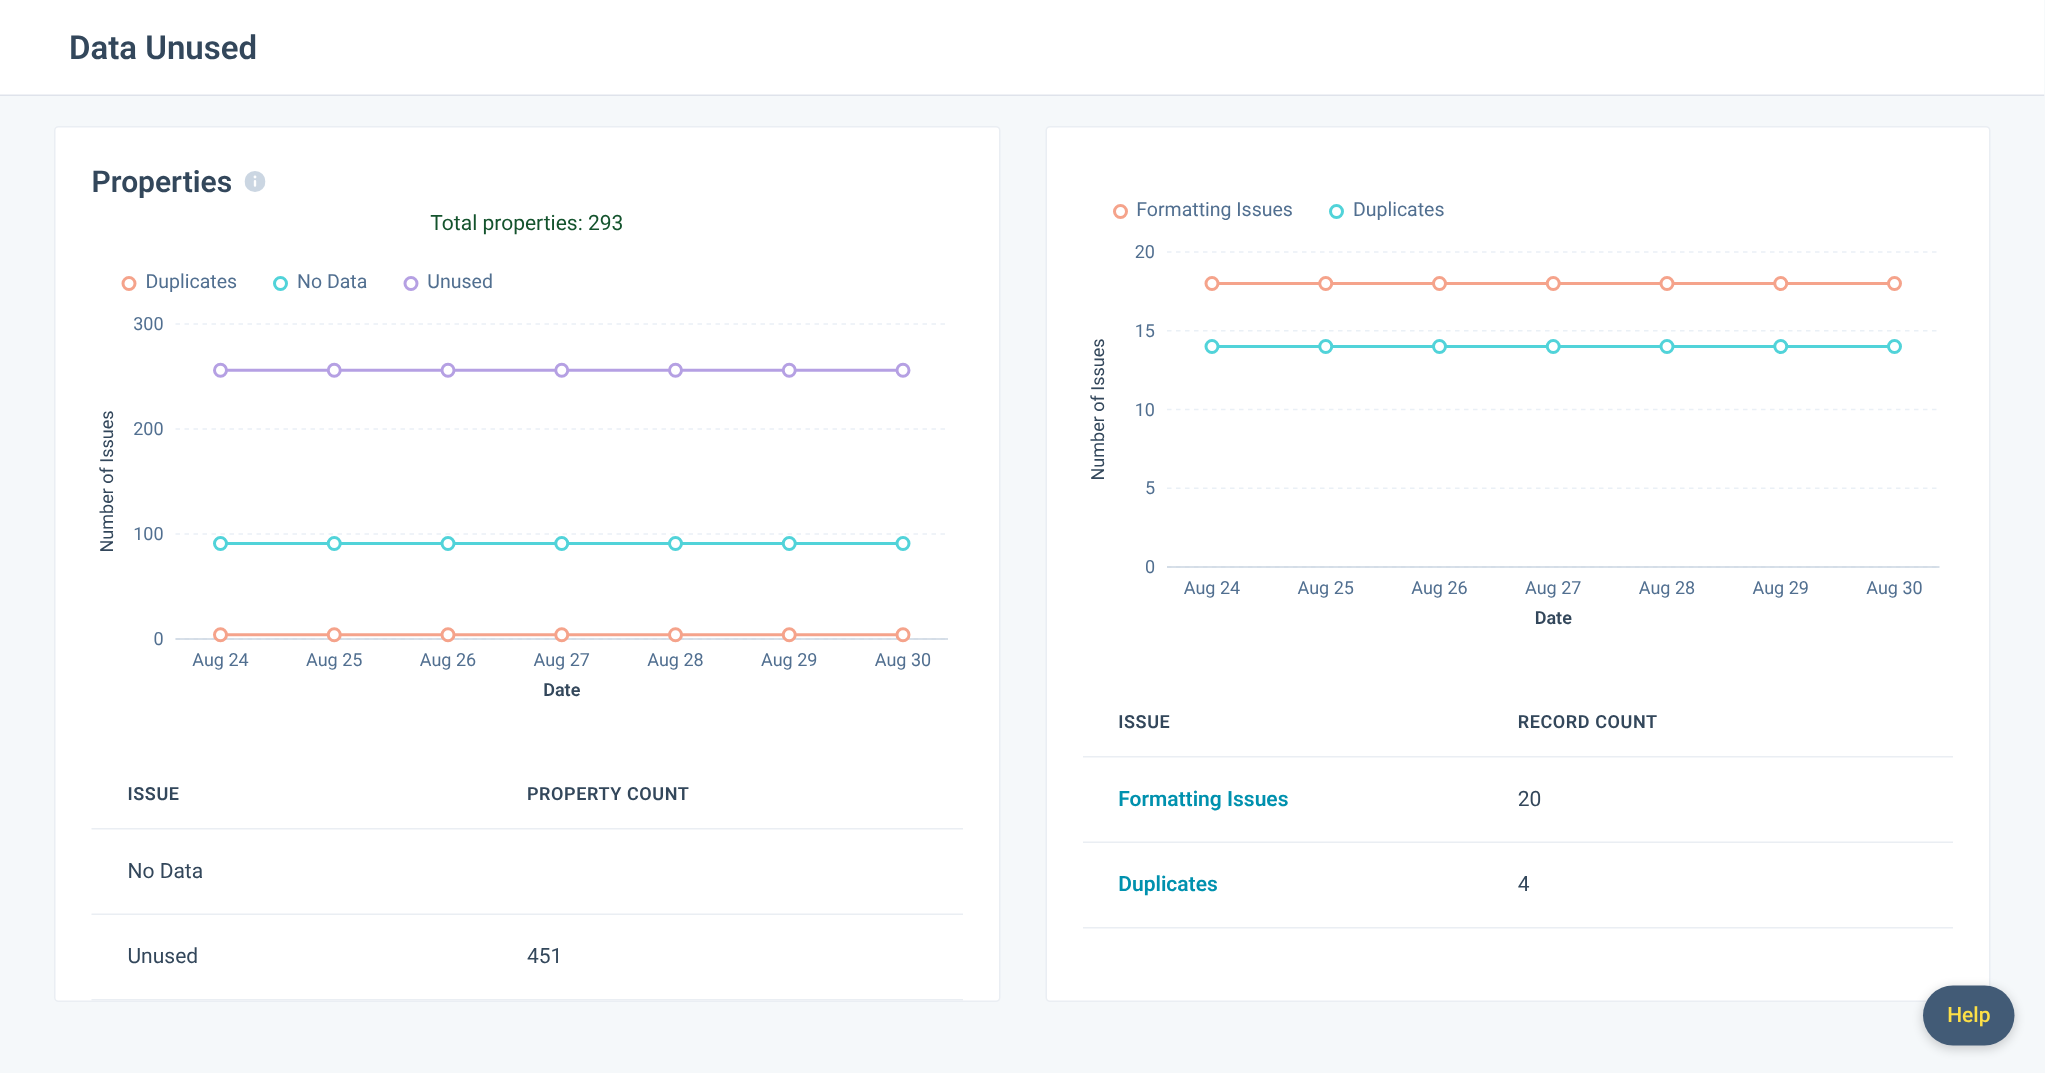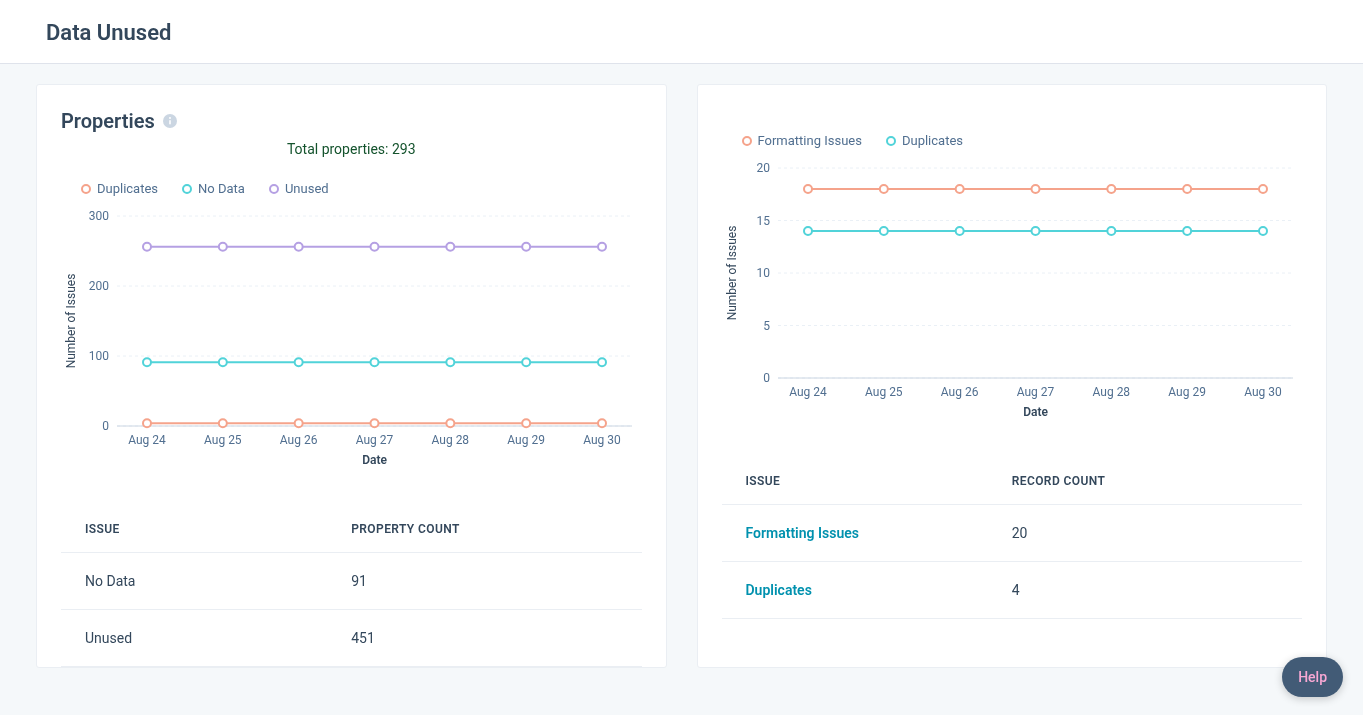--- a/index.html
+++ b/index.html
@@ -98,21 +98,21 @@
     border-bottom: 1px solid #eaeef3;
   }
   .col-issue { flex: 1; }
   .col-count { flex: 1; }
   .link { color: #0091ae; font-weight: 600; cursor: pointer; }
   .help-btn {
     position: fixed;
     right: 20px;
     bottom: 18px;
     background: #425b76;
-    color: #f9a8d4;
+    color: #fde047;
     font-size: 14px;
     font-weight: 500;
     padding: 12px 16px;
     border-radius: 24px;
     display: flex; align-items: center; justify-content: center;
     box-shadow: 0 2px 8px rgba(0,0,0,0.2);
     cursor: pointer;
   }
 </style>
 </head>
@@ -198,21 +198,20 @@
         </svg></div>
 
     <div class="table">
       <div class="table-header">
         <div class="col-issue">ISSUE</div>
         <div class="col-count">PROPERTY COUNT</div>
       </div>
       <div id="properties-rows">
           <div class="table-row">
             <div class="col-issue">No Data</div>
-            <div class="col-count">91</div>
           </div>
           <div class="table-row">
             <div class="col-issue">Unused</div>
             <div class="col-count">451</div>
           </div>
         </div>
     </div>
   </div>
 
   <div class="card">

